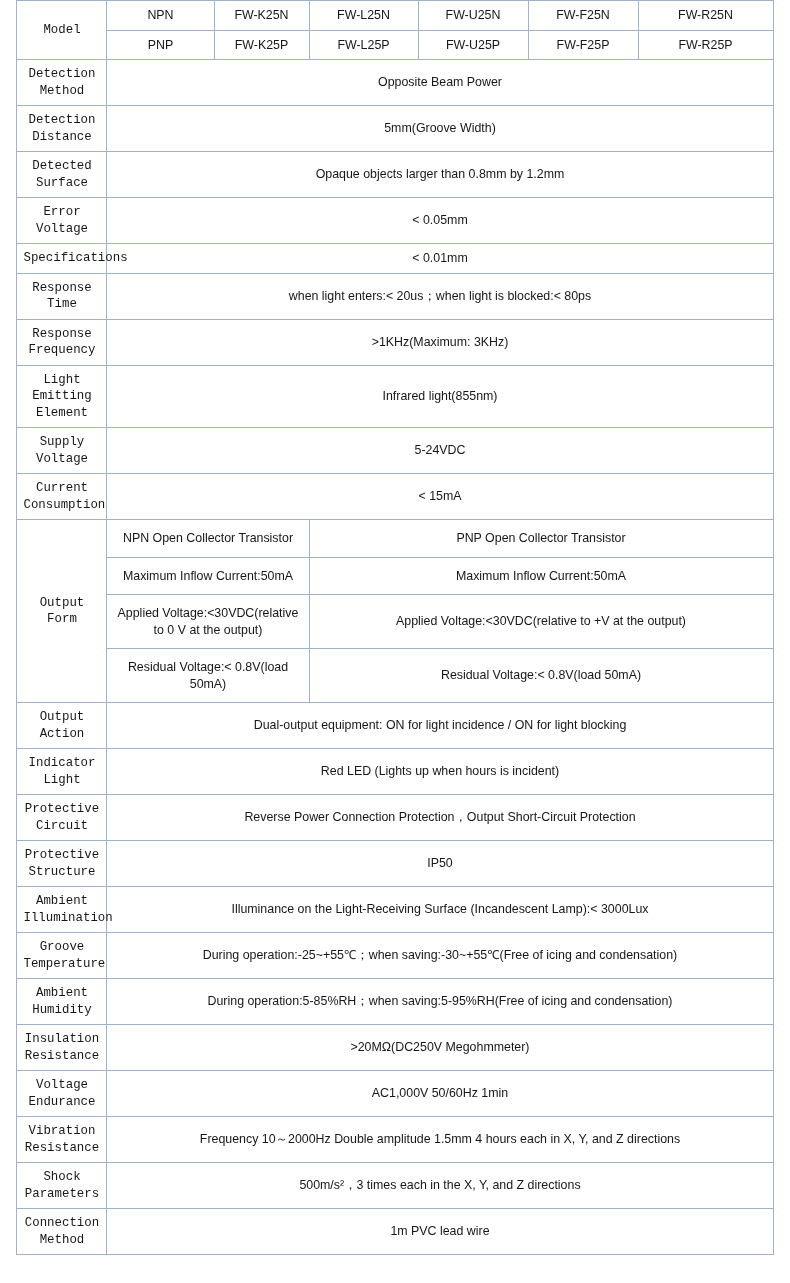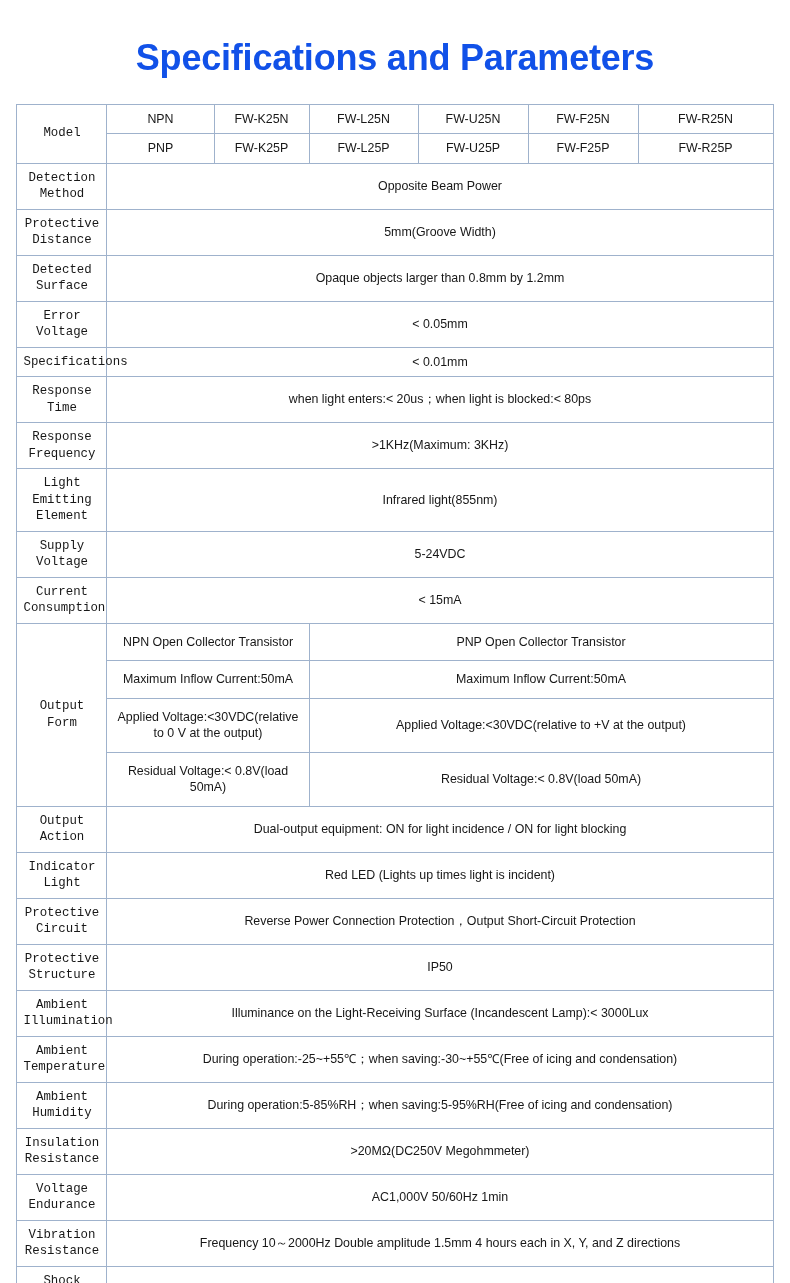--- a/index.html
+++ b/index.html
@@ -65,21 +65,20 @@
   .of-cell {
     padding-top: 10px !important;
     padding-bottom: 10px !important;
   }
 </style>
 </head>
 <body>
 
 <div class="page">
 
-  <div class="title">Specifications and Parameters</div>
 
   <table class="spec">
     <colgroup>
       <col style="width:90px">
       <col style="width:86px">
       <col style="width:21px">
       <col style="width:95px">
       <col style="width:109px">
       <col style="width:110px">
       <col style="width:110px">
@@ -102,21 +101,21 @@
         <td>FW-U25P</td>
         <td>FW-F25P</td>
         <td>FW-R25P</td>
       </tr>
 
       <tr>
         <td class="label">Detection Method</td>
         <td class="val" colspan="7">Opposite Beam Power</td>
       </tr>
       <tr>
-        <td class="label">Protective Distance</td>
+        <td class="label">Detection Distance</td>
         <td class="val" colspan="7">5mm(Groove Width)</td>
       </tr>
       <tr>
         <td class="label">Detected Surface</td>
         <td class="val" colspan="7">Opaque objects larger than 0.8mm by 1.2mm</td>
       </tr>
       <tr>
         <td class="label">Error Voltage</td>
         <td class="val" colspan="7">&lt; 0.05mm</td>
       </tr>
@@ -162,36 +161,36 @@
         <td class="val of-cell" colspan="3">Residual Voltage:&lt; 0.8V(load 50mA)</td>
         <td class="val of-cell" colspan="4">Residual Voltage:&lt; 0.8V(load 50mA)</td>
       </tr>
 
       <tr>
         <td class="label">Output Action</td>
         <td class="val" colspan="7">Dual-output equipment: ON for light incidence / ON for light blocking</td>
       </tr>
       <tr>
         <td class="label">Indicator Light</td>
-        <td class="val" colspan="7">Red LED (Lights up times light is incident)</td>
+        <td class="val" colspan="7">Red LED (Lights up when hours is incident)</td>
       </tr>
       <tr>
         <td class="label">Protective Circuit</td>
         <td class="val" colspan="7">Reverse Power Connection Protection，Output Short-Circuit Protection</td>
       </tr>
       <tr>
         <td class="label">Protective Structure</td>
         <td class="val" colspan="7">IP50</td>
       </tr>
       <tr>
         <td class="label">Ambient Illumination</td>
         <td class="val" colspan="7">Illuminance on the Light-Receiving Surface (Incandescent Lamp):&lt; 3000Lux</td>
       </tr>
       <tr class="tall">
-        <td class="label">Ambient Temperature</td>
+        <td class="label">Groove Temperature</td>
         <td class="val" colspan="7">During operation:-25~+55℃；when saving:-30~+55℃(Free of icing and condensation)</td>
       </tr>
       <tr>
         <td class="label">Ambient Humidity</td>
         <td class="val" colspan="7">During operation:5-85%RH；when saving:5-95%RH(Free of icing and condensation)</td>
       </tr>
       <tr>
         <td class="label">Insulation Resistance</td>
         <td class="val" colspan="7">&gt;20MΩ(DC250V Megohmmeter)</td>
       </tr>

